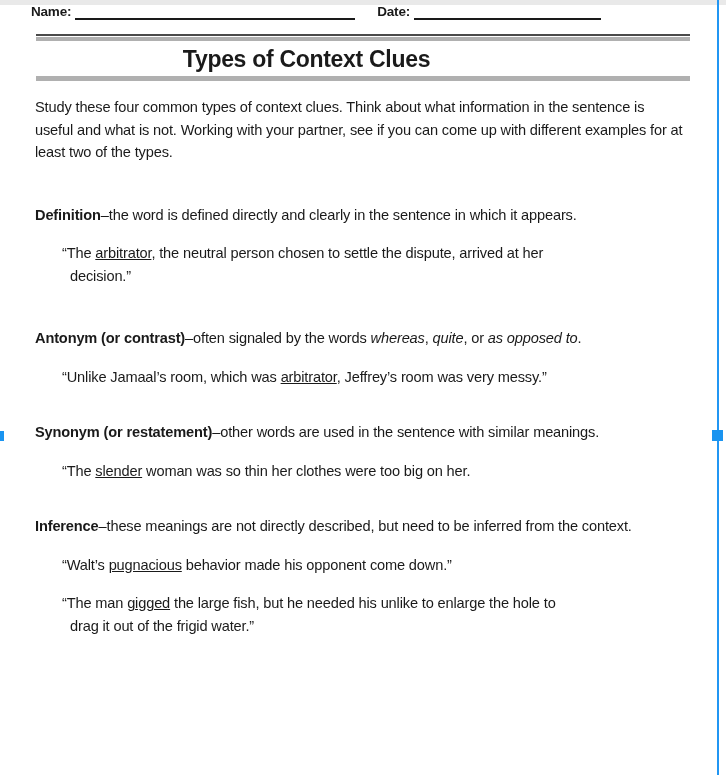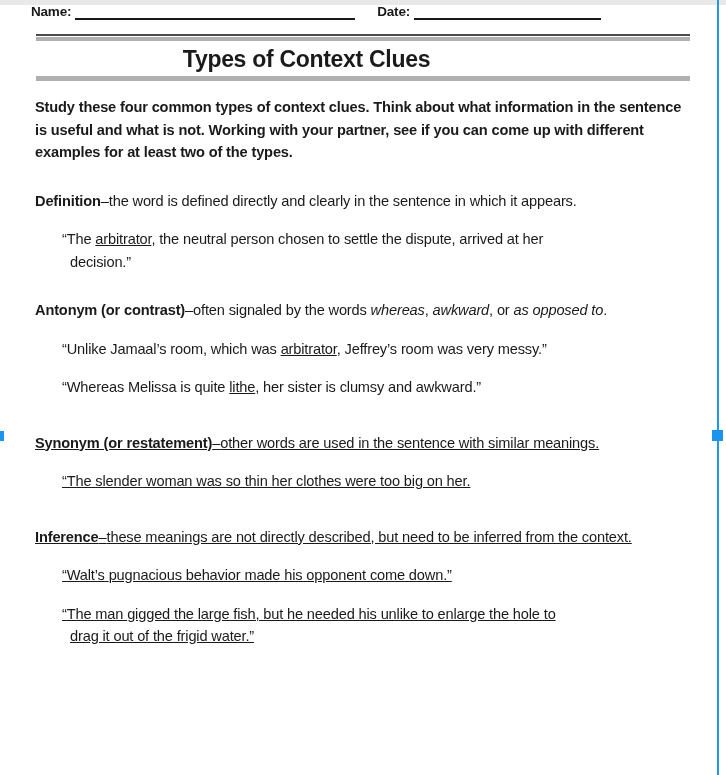--- a/index.html
+++ b/index.html
@@ -135,40 +135,40 @@
     left: 35px;
     top: 96px;
     width: 650px;
   }
   .para {
     font-size: 14.6px;
     line-height: 22.5px;
     letter-spacing: -0.15px;
     margin: 0;
   }
-  .intro { margin-bottom: 0; font-weight: bold; }
-
-  .type-block { margin-top: 26px; }
+  .intro { margin-bottom: 0; }
+
+  .type-block { margin-top: 40px; }
   .type-def { font-size: 14.6px; line-height: 22.5px; letter-spacing: -0.15px; margin: 0; }
   .type-name { font-weight: bold; }
   .ital { font-style: italic; }
 
   .example {
     margin: 0;
     margin-left: 27px;
     margin-top: 16px;
     font-size: 14.6px;
     line-height: 22.5px;
     letter-spacing: -0.15px;
     text-indent: 0;
   }
   .example .cont { display: block; padding-left: 8px; }
   .u { text-decoration: underline; }
 
-  .gap-lg { margin-top: 33px; text-decoration: underline; }
+  .gap-lg { margin-top: 33px; }
 </style>
 </head>
 <body>
 
 <div id="page">
 
   <div class="top-strip"></div>
 
   <div class="sheet">
 
@@ -192,23 +192,22 @@
     <div class="body-wrap">
 
       <p class="para intro">Study these four common types of context clues. Think about what information in the sentence is useful and what is not. Working with your partner, see if you can come up with different examples for at least two of the types.</p>
 
       <div class="type-block">
         <p class="type-def"><span class="type-name">Definition</span><span>–</span><span>the word is defined directly and clearly in the sentence in which it appears.</span></p>
         <p class="example"><span>“The </span><span class="u">arbitrator</span><span>, the neutral person chosen to settle the dispute, arrived at her</span><span class="cont">decision.”</span></p>
       </div>
 
       <div class="type-block">
-        <p class="type-def"><span class="type-name">Antonym (or contrast)</span><span>–</span><span>often signaled by the words </span><span class="ital">whereas</span><span>, </span><span class="ital">awkward</span><span>, or </span><span class="ital">as opposed to</span><span>.</span></p>
+        <p class="type-def"><span class="type-name">Antonym (or contrast)</span><span>–</span><span>often signaled by the words </span><span class="ital">whereas</span><span>, </span><span class="ital">quite</span><span>, or </span><span class="ital">as opposed to</span><span>.</span></p>
         <p class="example"><span>“Unlike Jamaal’s room, which was </span><span class="u">arbitrator</span><span>, Jeffrey’s room was very messy.”</span></p>
-        <p class="example"><span>“Whereas Melissa is quite </span><span class="u">lithe</span><span>, her sister is clumsy and awkward.”</span></p>
       </div>
 
       <div class="type-block gap-lg">
         <p class="type-def"><span class="type-name">Synonym (or restatement)</span><span>–</span><span>other words are used in the sentence with similar meanings.</span></p>
         <p class="example"><span>“The </span><span class="u">slender</span><span> woman was so thin her clothes were too big on her.</span></p>
       </div>
 
       <div class="type-block gap-lg">
         <p class="type-def"><span class="type-name">Inference</span><span>–</span><span>these meanings are not directly described, but need to be inferred from the context.</span></p>
         <p class="example"><span>“Walt’s </span><span class="u">pugnacious</span><span> behavior made his opponent come down.”</span></p>

